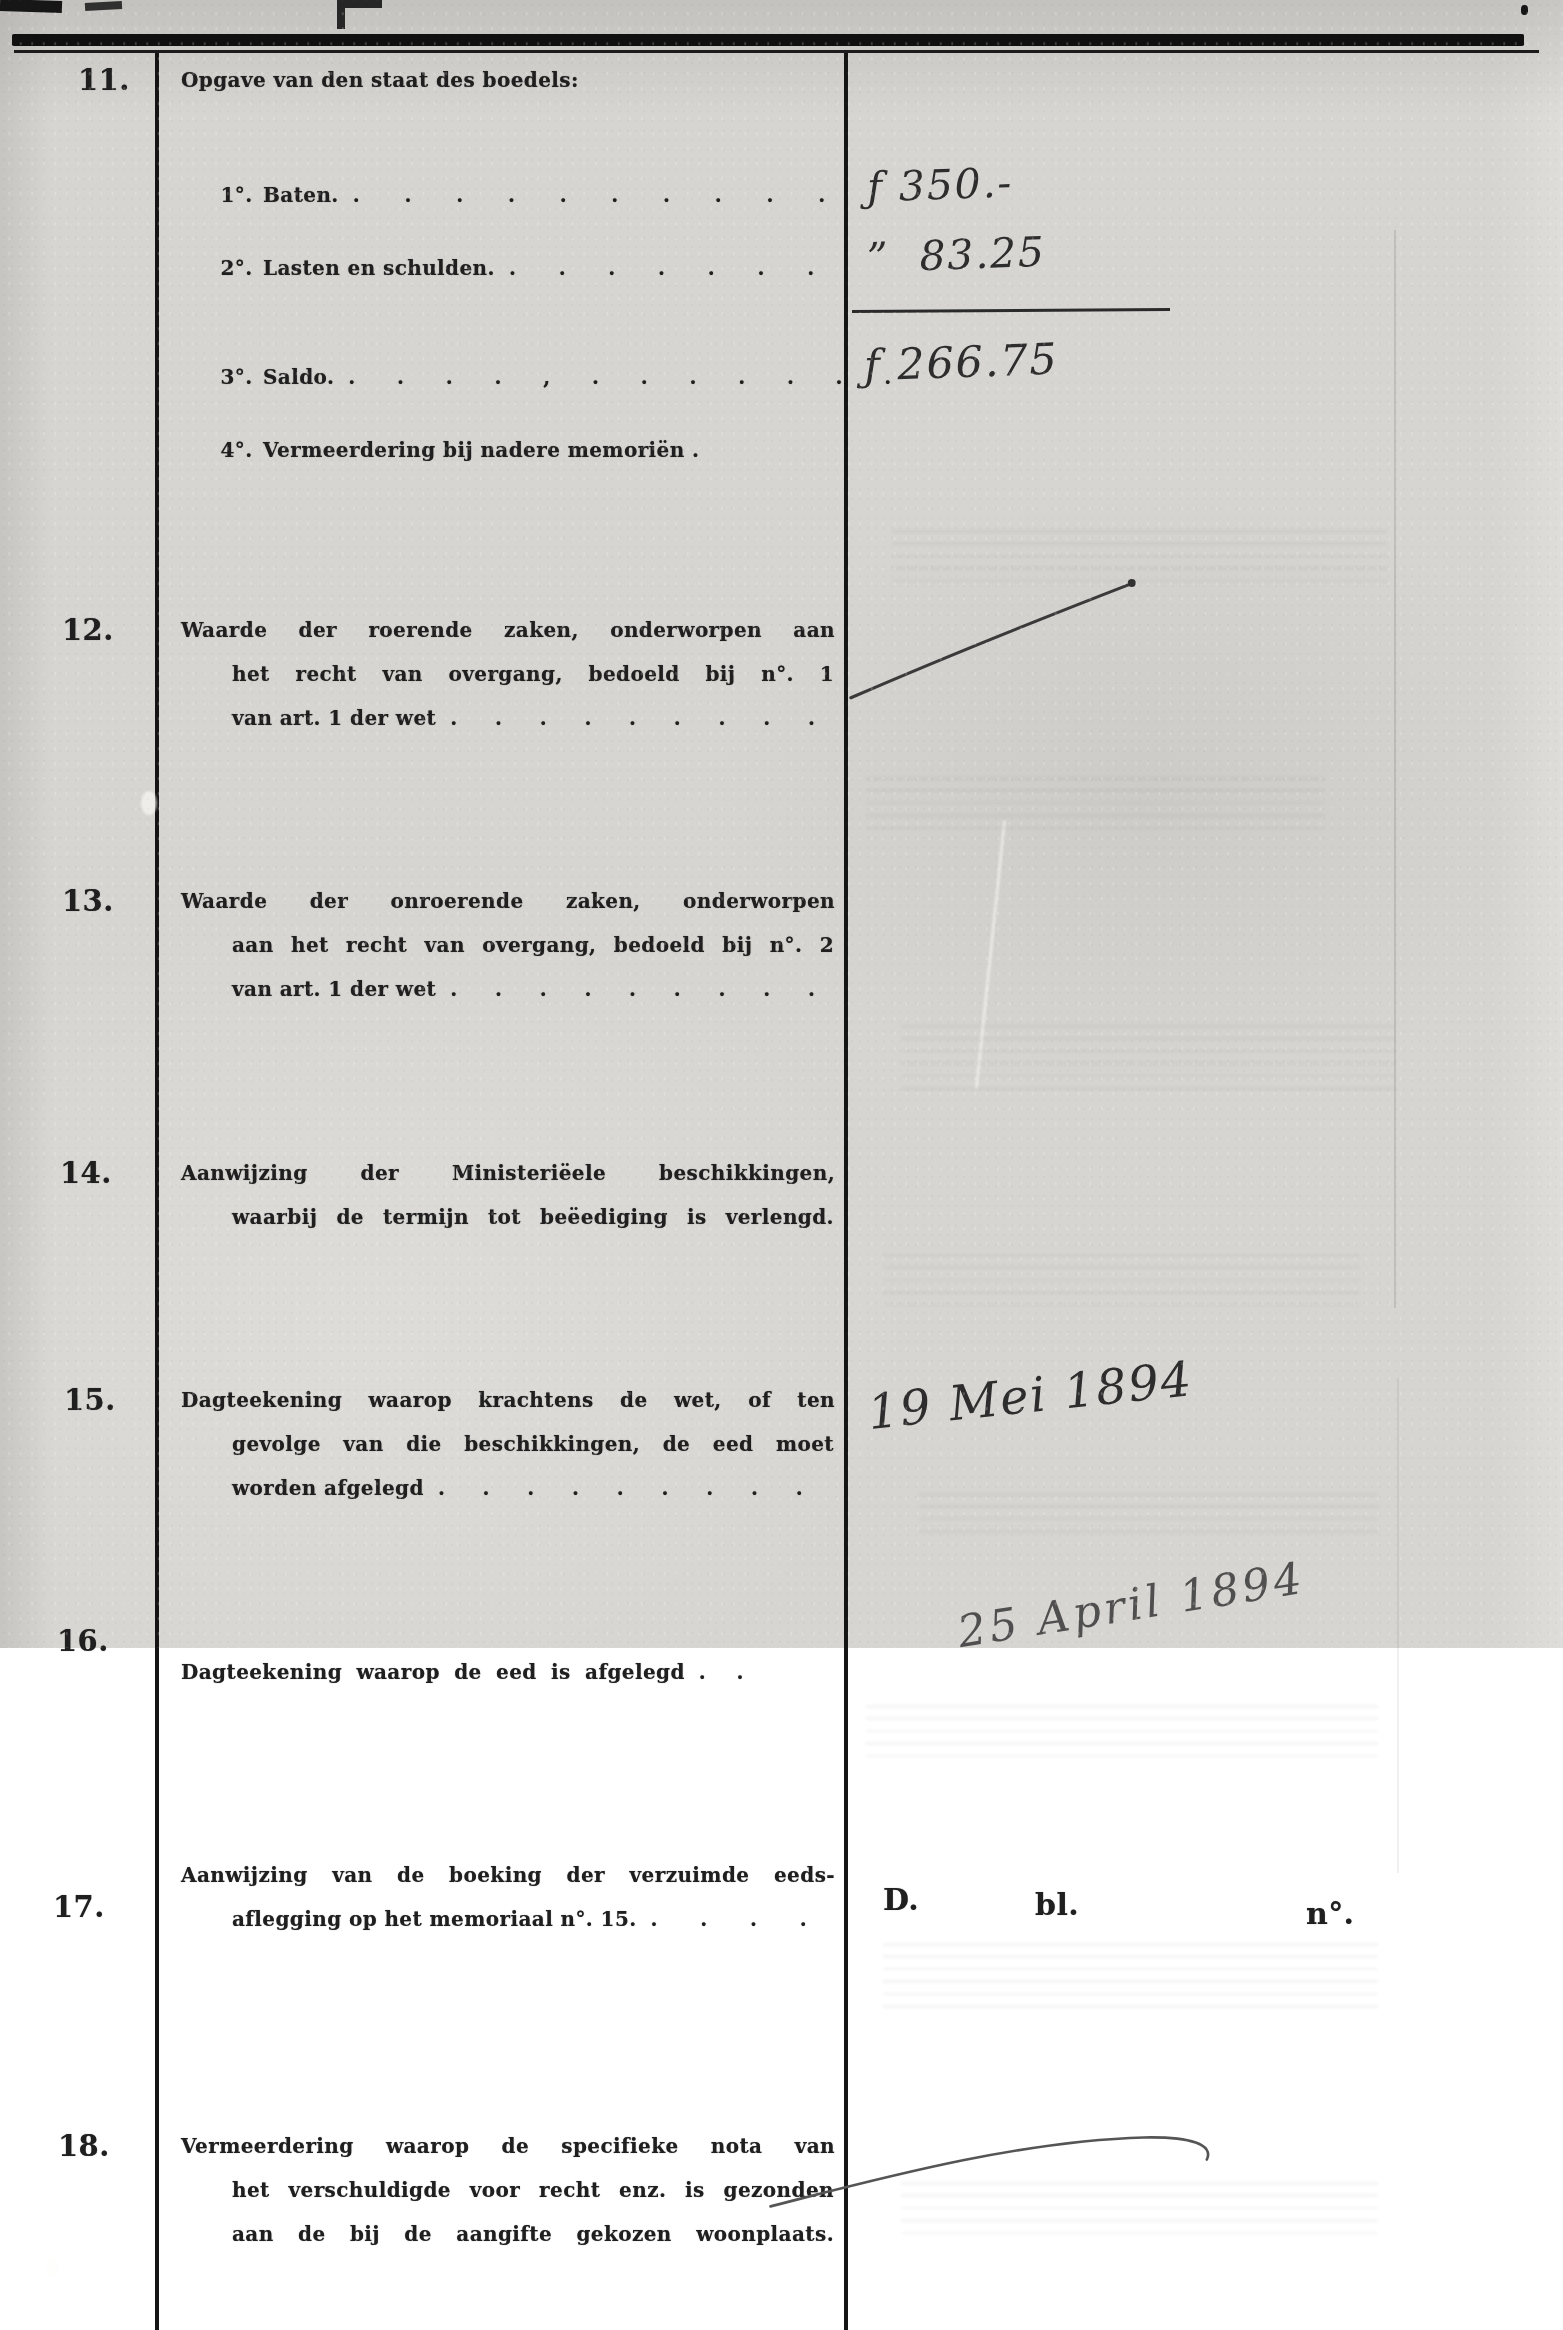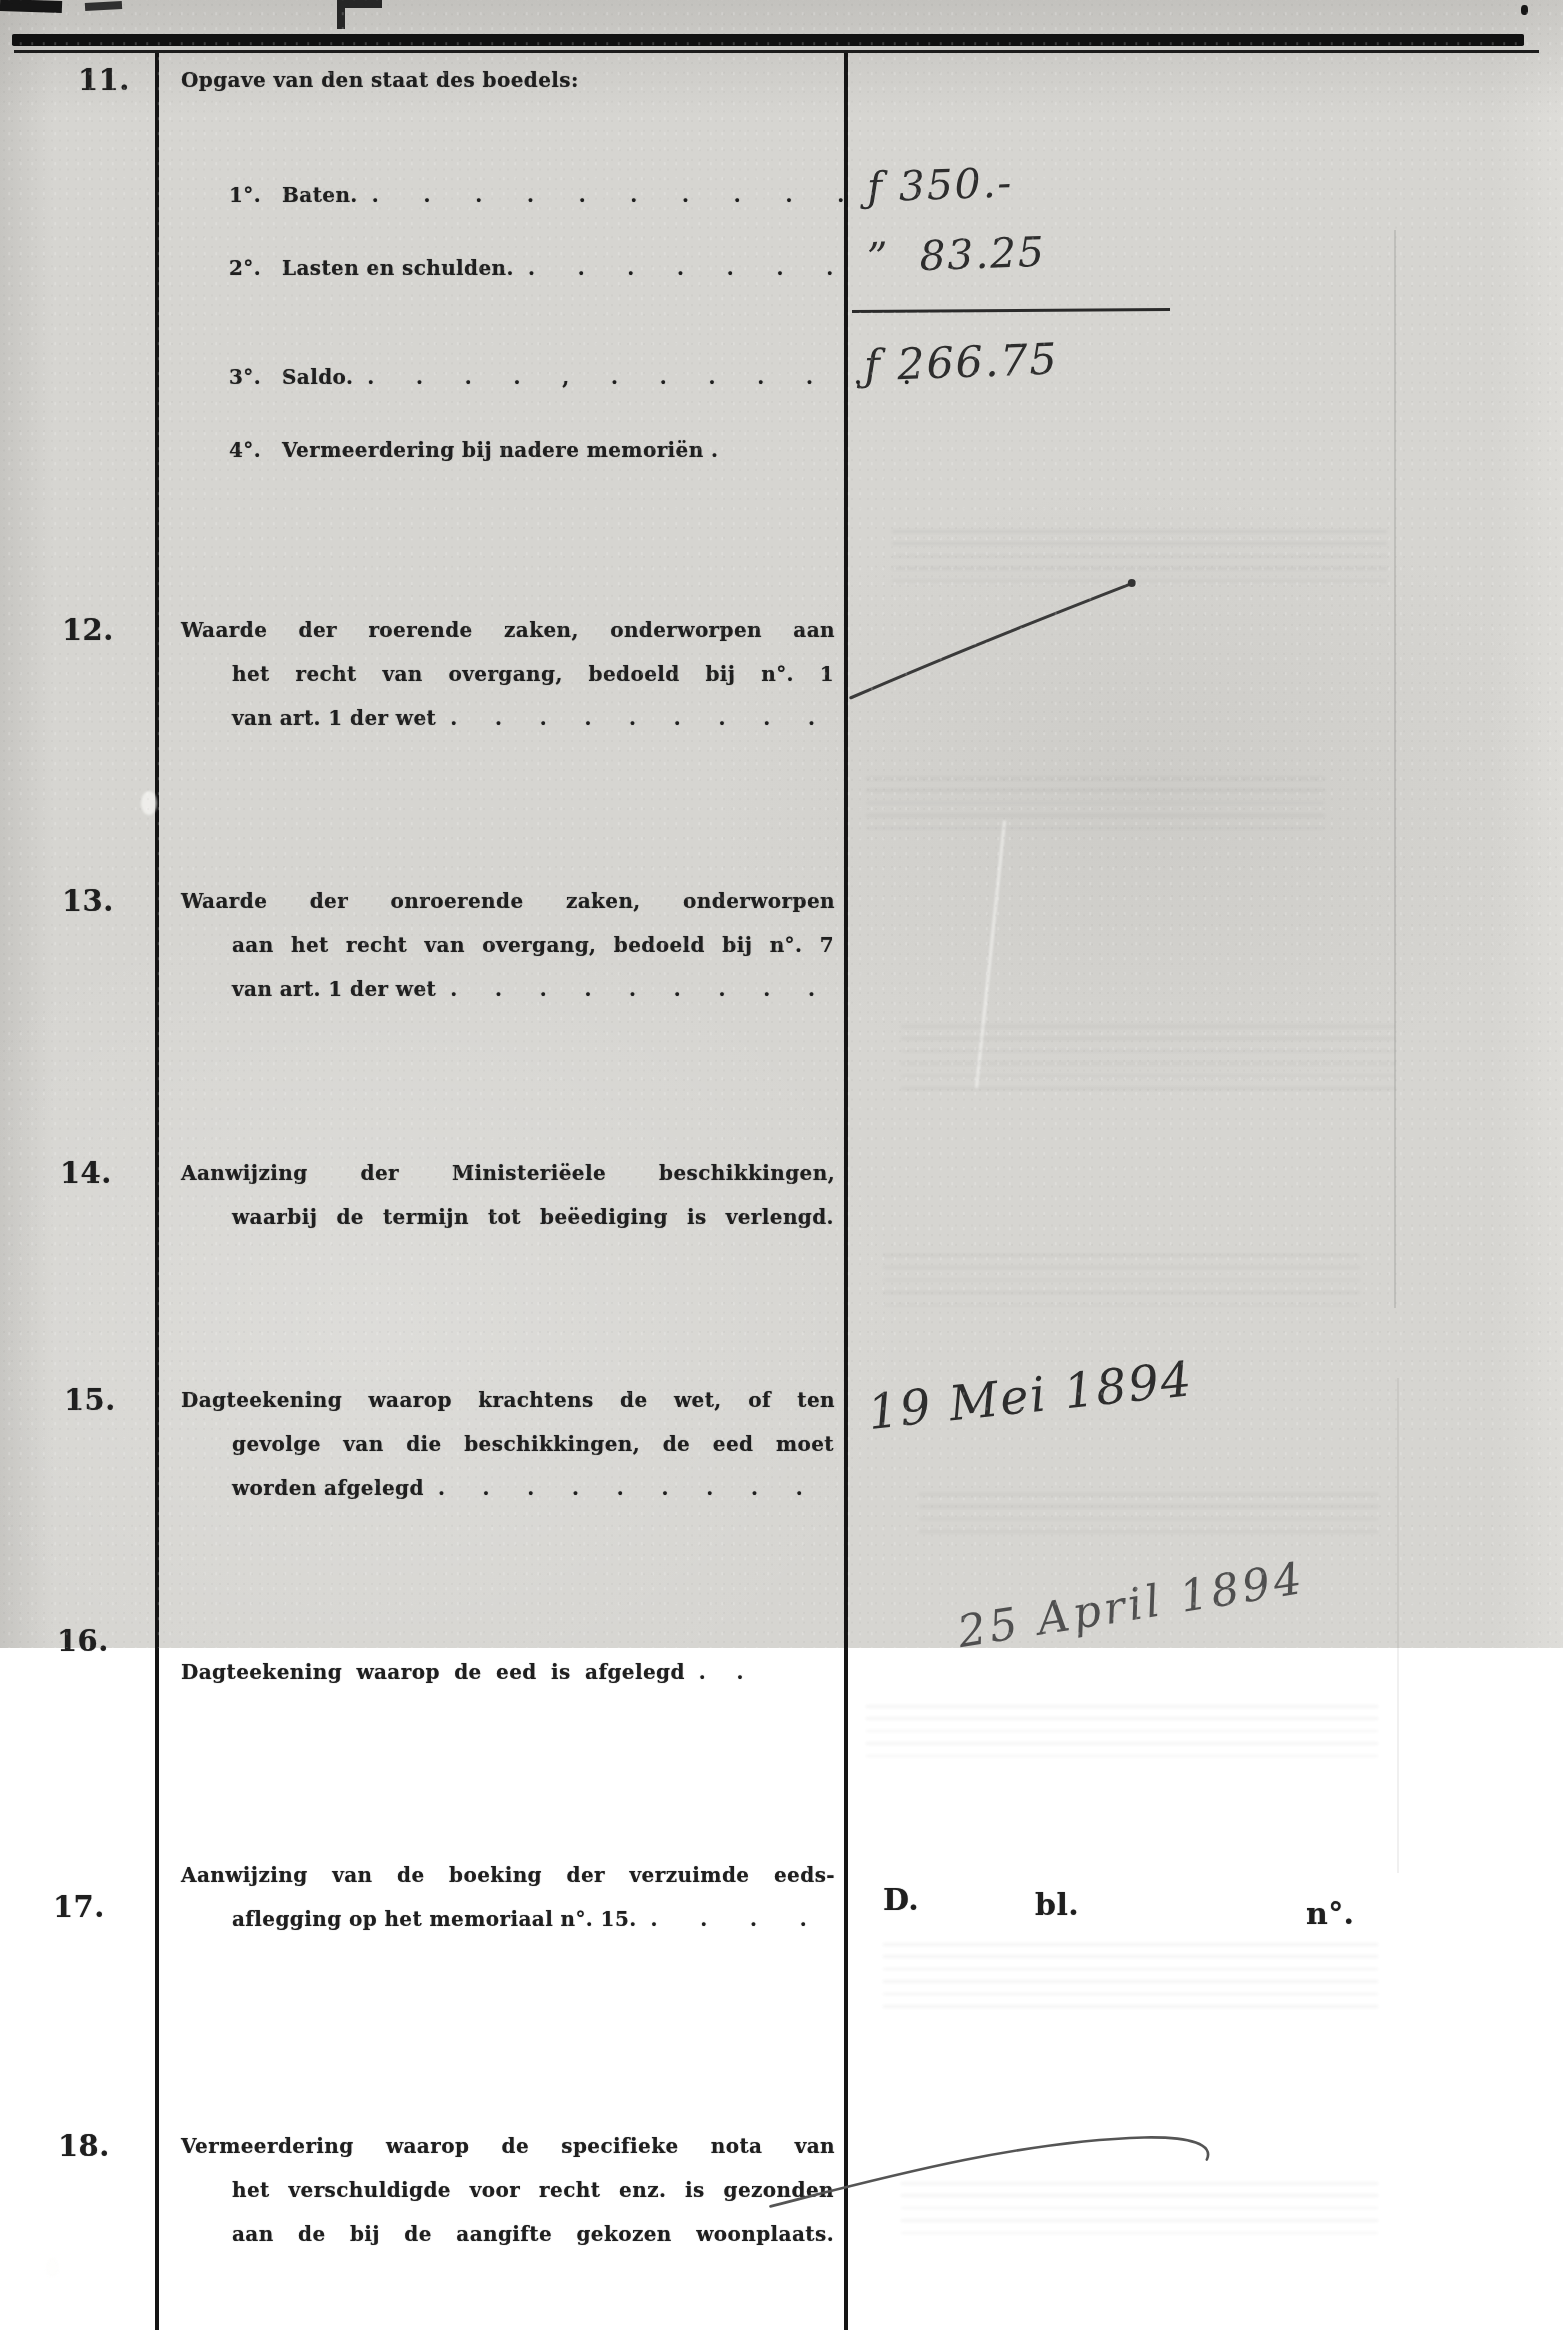--- a/index.html
+++ b/index.html
@@ -28,21 +28,21 @@
   .vrule-bleed2{position:absolute;left:1397px;top:1378px;width:1.8px;height:495px;background:rgba(60,60,60,.08);}
   
   .print{color:#1f1f1f;font-weight:700;font-size:20px;line-height:44px;
          text-shadow:0 0 0.9px rgba(20,20,20,.55);letter-spacing:0.4px;}
   .itemno{position:absolute;font-size:29px;}
   .para{position:absolute;left:181px;width:654px;}
   .jl{text-align:justify;text-align-last:justify;}
   .ind{margin-left:51px;width:602px;}
   .last{text-align:left;text-align-last:left;}
   .ldr{word-spacing:26.5px;margin-left:14px;white-space:nowrap;}
-  .subrow{position:absolute;left:229px;white-space:nowrap;}
+  .subrow{position:absolute;left:210px;white-space:nowrap;text-align:center;}
   .subno{display:inline-block;width:53px;}
   
   .hw{position:absolute;color:#2d2d2d;font-style:italic;font-weight:400;
       white-space:pre;letter-spacing:1.8px;}
   .hw-baten{left:867px;top:161px;font-size:41px;transform:rotate(-2deg);}
   .hw-lasten{left:867px;top:231px;font-size:41px;transform:rotate(-2deg);}
   .hw-saldo{left:864px;top:337px;font-size:43px;transform:rotate(-2deg);}
   .sumline{position:absolute;left:852px;top:309px;width:318px;height:2.7px;background:#2a2a2a;transform:rotate(-.4deg);}
   .hw-date15{left:867px;top:1367px;font-size:48px;transform:rotate(-6deg);}
   .hw-date16{left:956px;top:1579px;font-size:44px;color:#4f4f4f;transform:rotate(-9deg);letter-spacing:3.5px;}
@@ -122,21 +122,21 @@
   <div class="print itemno" style="left:62px;top:608px">12.</div>
   <div class="print para" style="top:608px">
     <div class="jl">Waarde der roerende zaken, onderworpen aan</div>
     <div class="jl ind">het recht van overgang, bedoeld bij n°. 1</div>
     <div class="last" style="margin-left:51px"><span>van art. 1 der wet</span><span class="ldr" style="word-spacing:30px">. . . . . . . . .</span></div>
   </div>
 
   <div class="print itemno" style="left:62px;top:879px">13.</div>
   <div class="print para" style="top:879px">
     <div class="jl">Waarde der onroerende zaken, onderworpen</div>
-    <div class="jl ind">aan het recht van overgang, bedoeld bij n°. 7</div>
+    <div class="jl ind">aan het recht van overgang, bedoeld bij n°. 2</div>
     <div class="last" style="margin-left:51px"><span>van art. 1 der wet</span><span class="ldr" style="word-spacing:30px">. . . . . . . . .</span></div>
   </div>
 
   <div class="print itemno" style="left:60px;top:1151px">14.</div>
   <div class="print para" style="top:1151px">
     <div class="jl">Aanwijzing der Ministeriëele beschikkingen,</div>
     <div class="jl ind">waarbij de termijn tot beëediging is verlengd.</div>
   </div>
 
   <div class="print itemno" style="left:64px;top:1378px">15.</div>

